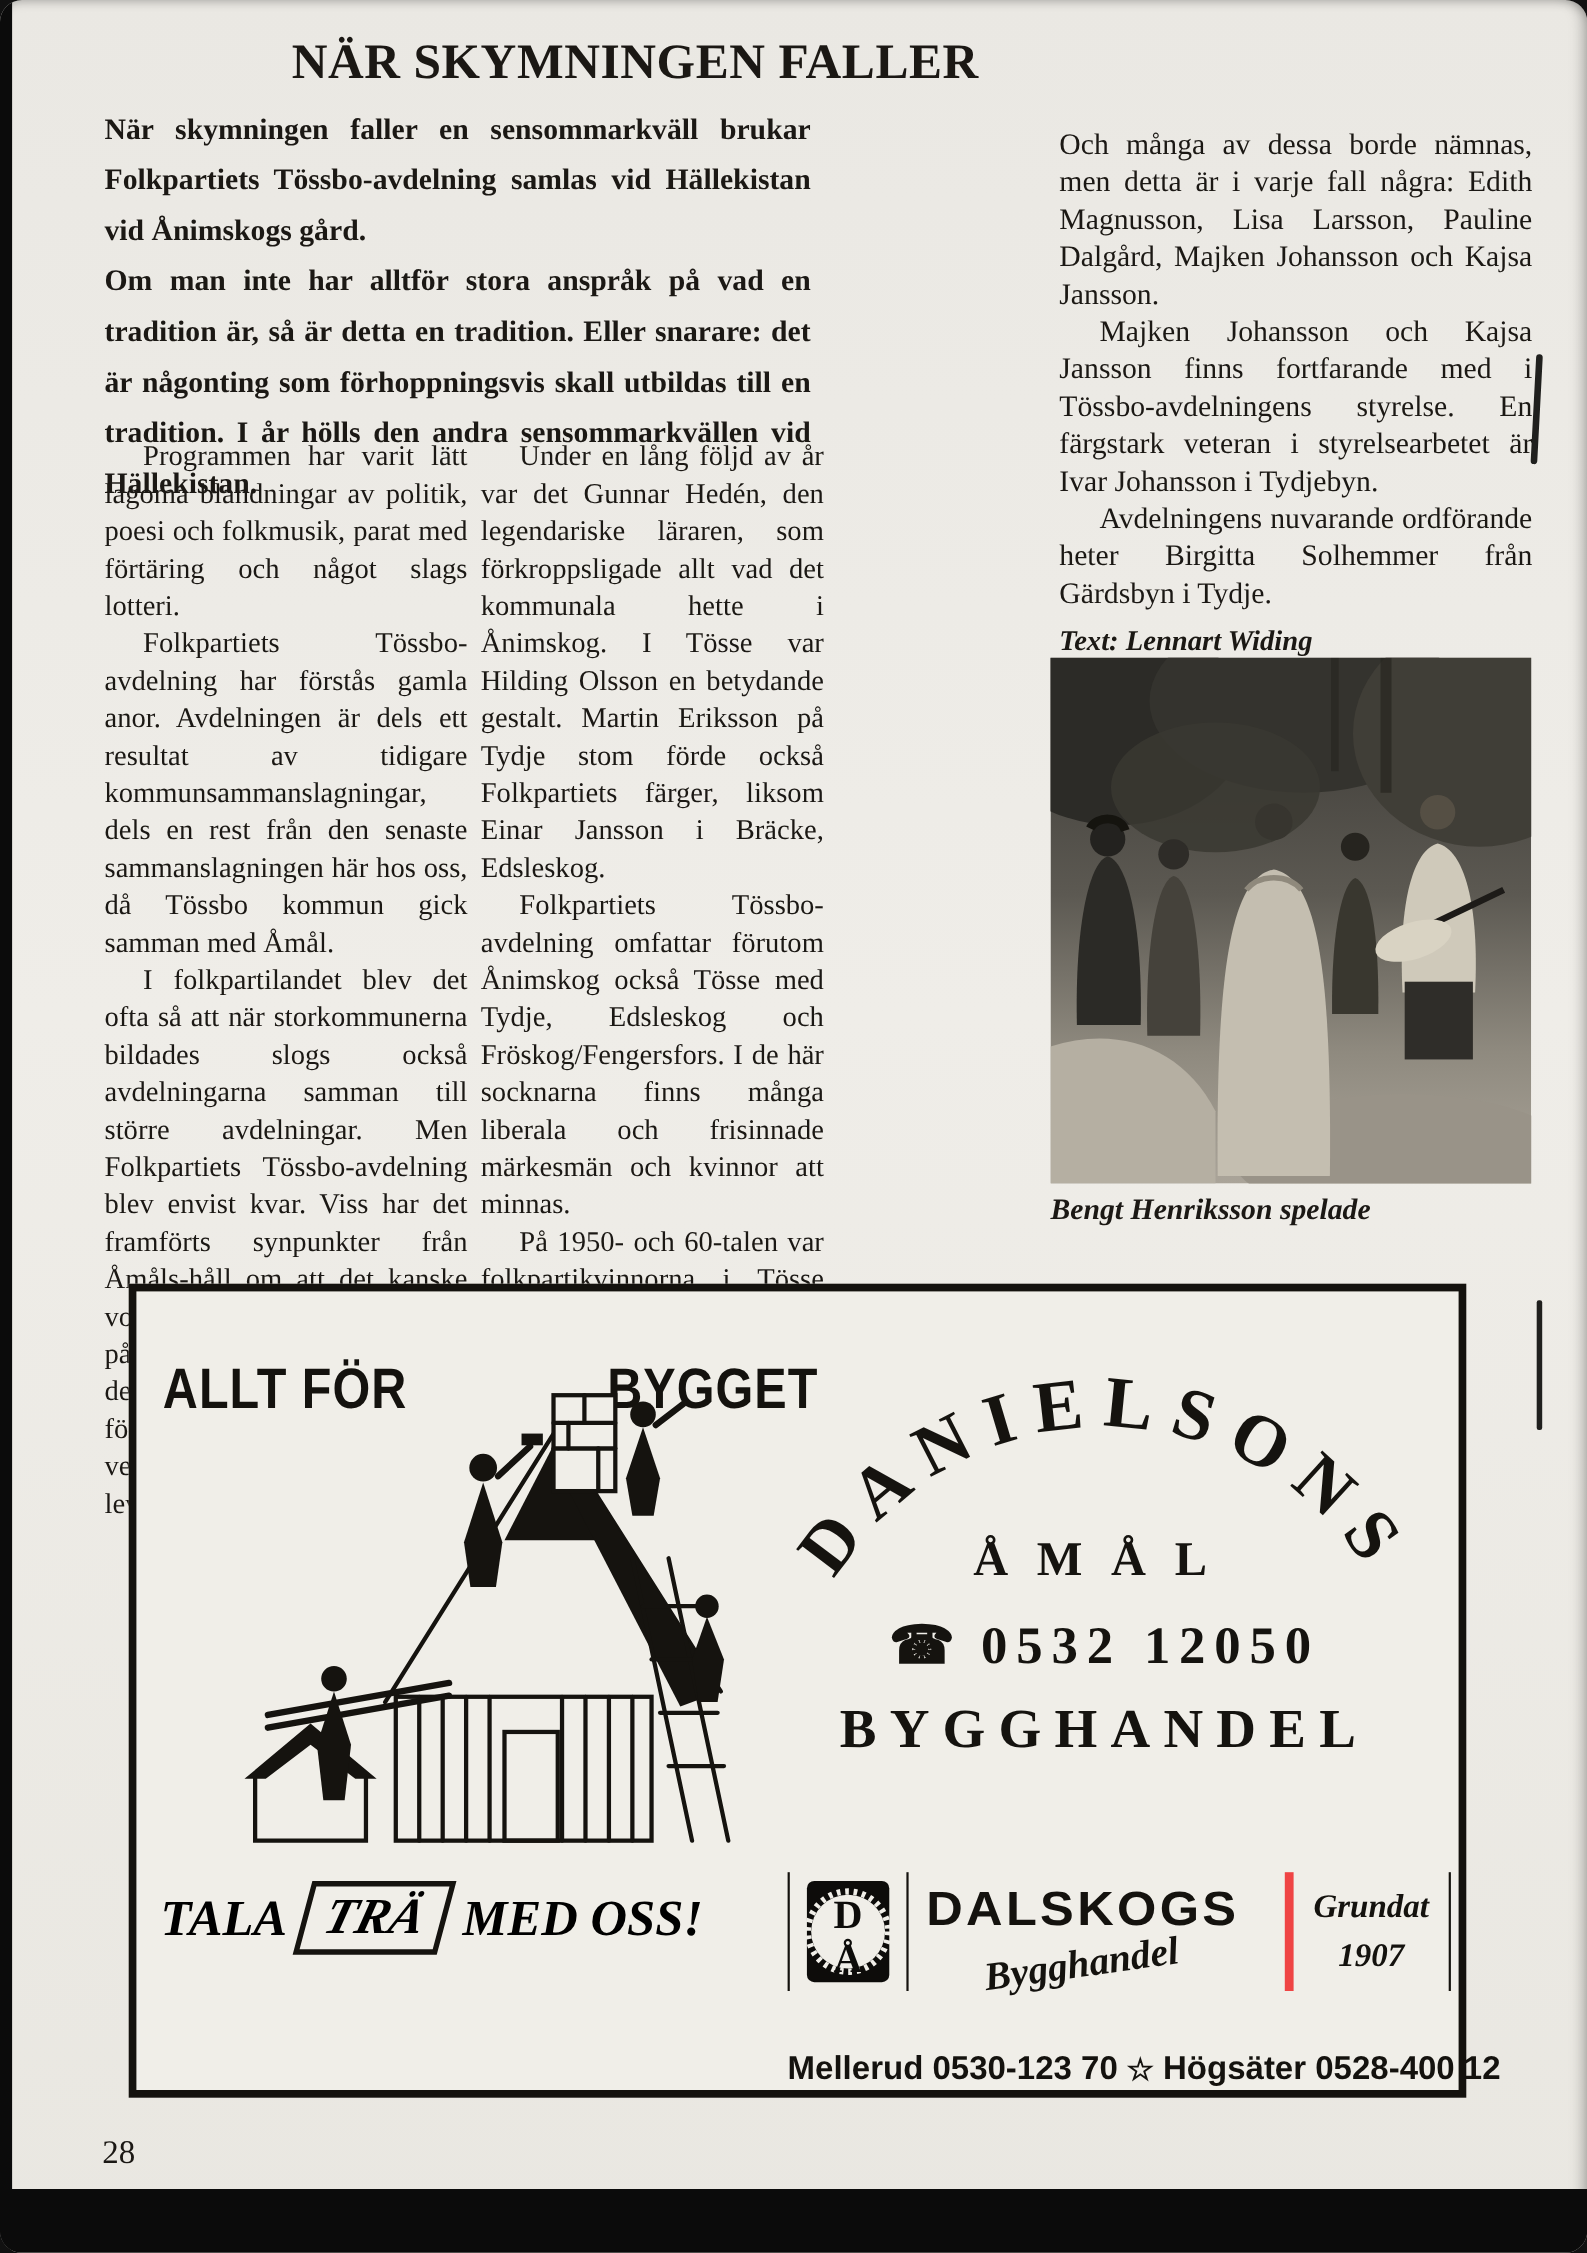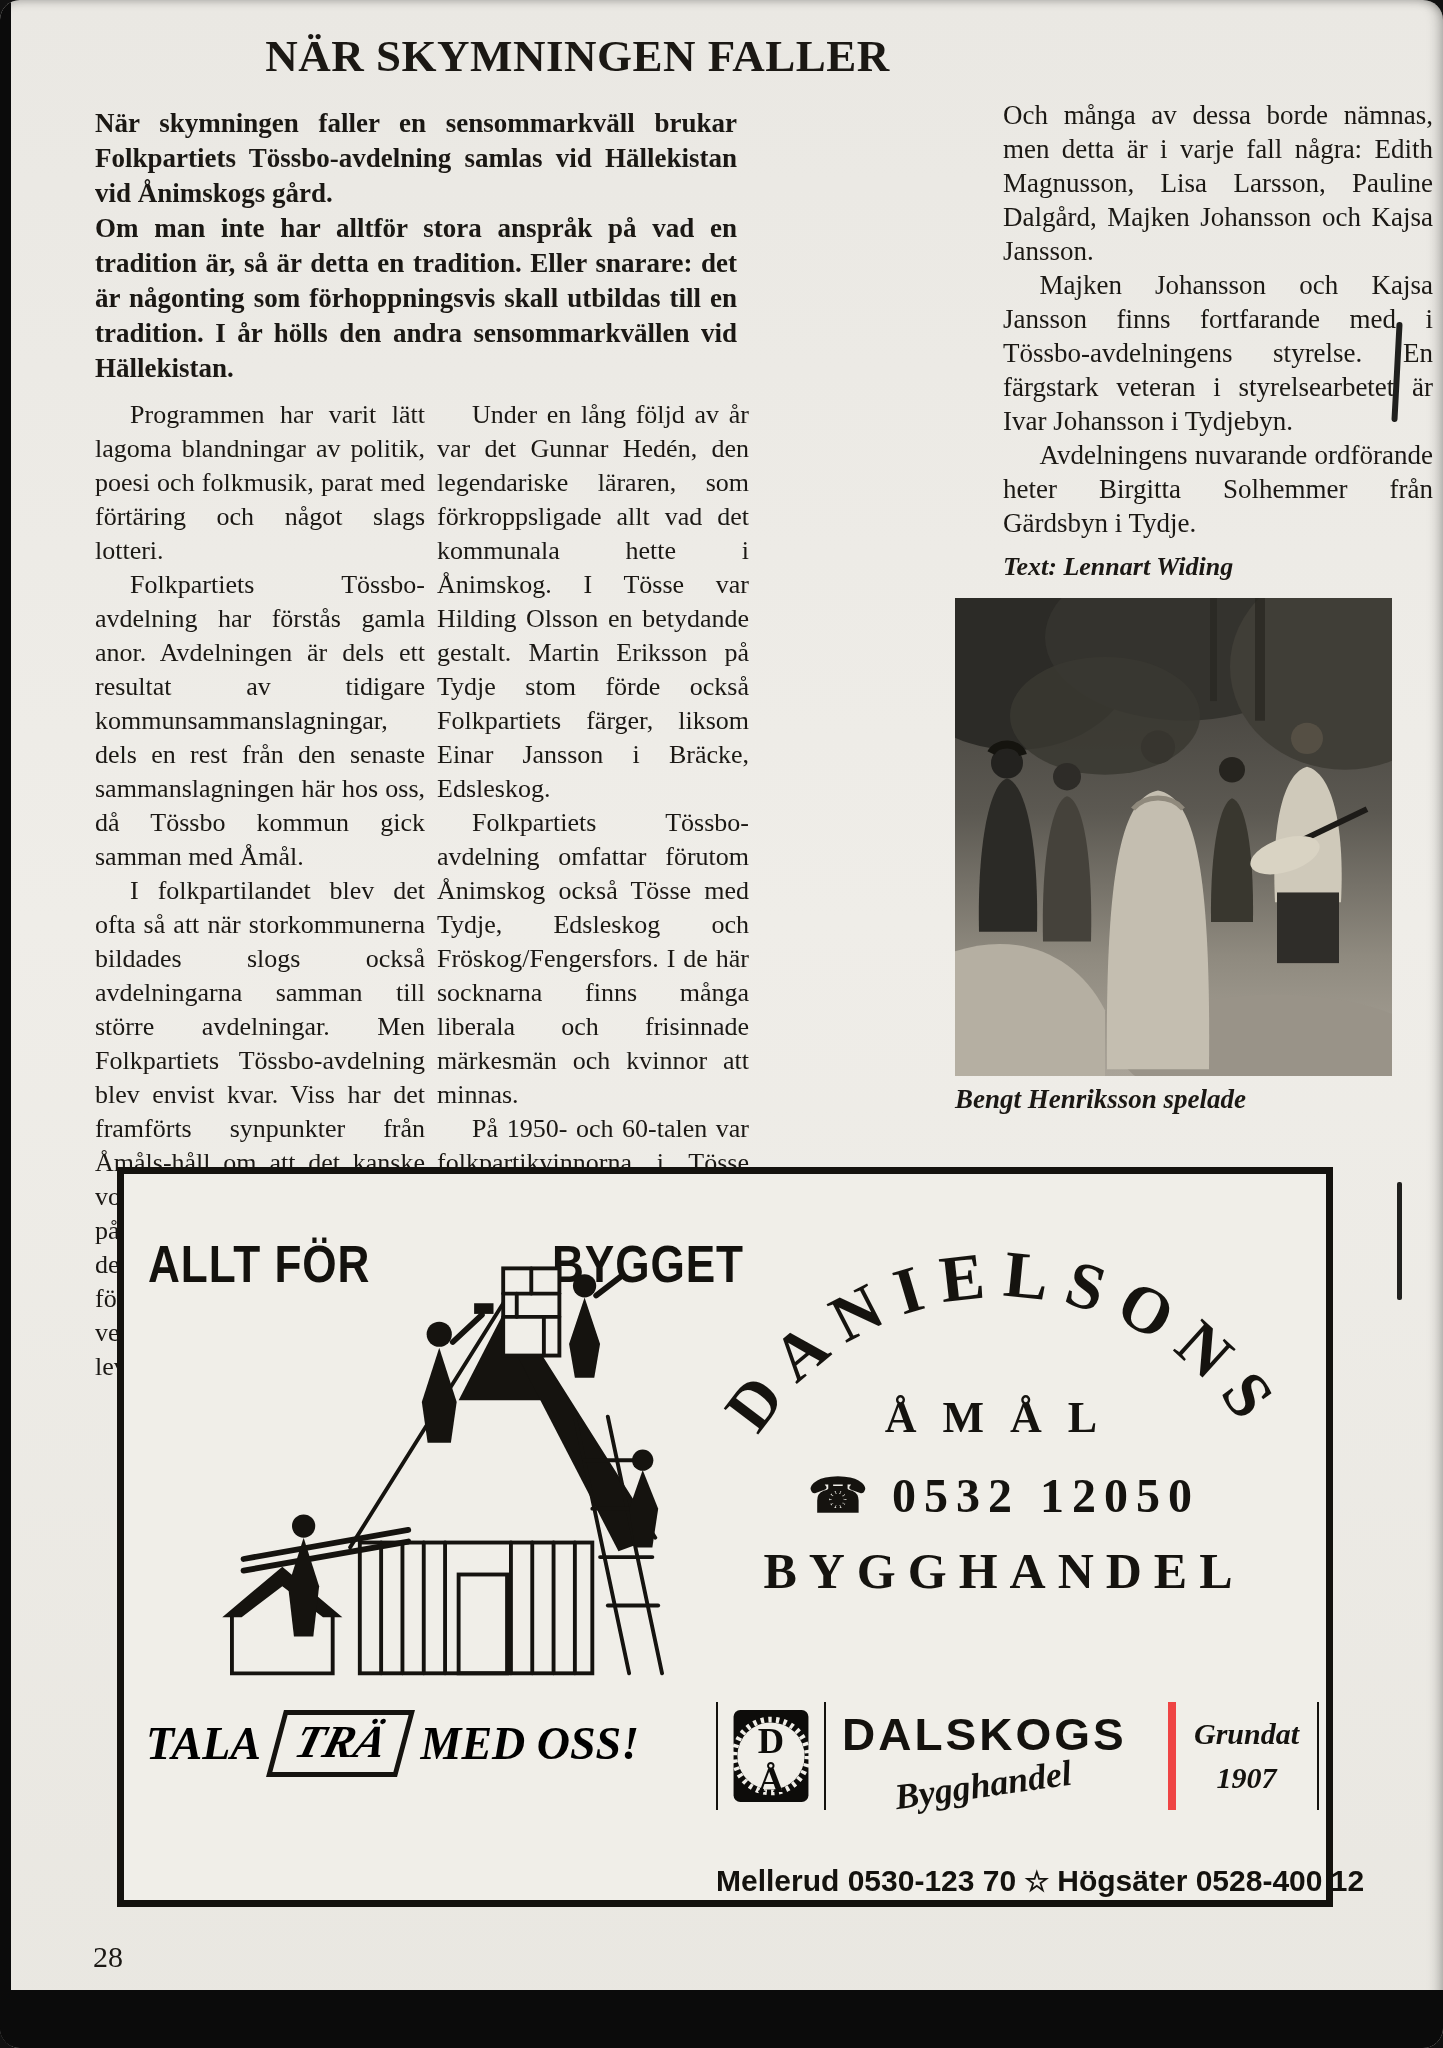--- a/index.html
+++ b/index.html
@@ -7,29 +7,29 @@
         background:linear-gradient(180deg,#eae8e3 0%,#efede8 45%,#e9e7e1 100%);
         color:#1b1814;font-family:"Liberation Serif",serif;
         box-shadow:inset -10px 0 14px -8px rgba(0,0,0,.35), inset 0 8px 10px -7px rgba(0,0,0,.25);border-radius:20px;}
   .edge-left{position:absolute;left:0;top:0;width:11px;height:2048px;background:#0b0b0b;}
   .edge-bottom{position:absolute;left:0;top:1990px;width:1443px;height:58px;background:#0b0b0b;}
   .artifact{position:absolute;background:#20201e;}
   .a1{left:1394px;top:322px;width:6px;height:100px;border-radius:3px;transform:rotate(3deg);}
   .a2{left:1397px;top:1182px;width:5px;height:118px;border-radius:2px;}
   .title{position:absolute;left:95px;top:30px;width:965px;margin:0;text-align:center;
          font-size:45px;font-weight:bold;letter-spacing:.5px;}
-  .lead{position:absolute;left:95px;top:106px;width:642px;font-size:27px;line-height:35px;
+  .lead{position:absolute;left:95px;top:94px;width:642px;font-size:27px;line-height:46px;
         font-weight:bold;text-align:justify;hyphens:auto;}
   .lead p{margin:0;}
   .col{position:absolute;font-size:26px;line-height:34px;text-align:justify;hyphens:auto;}
   .col p{margin:0;}
   .col p.indent{text-indent:1.35em;font-family:Liberation Serif, serif;}
   .col-left{left:95px;top:398px;width:330px;}
   .col-mid{left:437px;top:398px;width:312px;}
-  .col-right{left:963px;top:98px;width:430px;font-size:27px;line-height:34px;margin-left:40px;}
+  .col-right{left:963px;top:114px;width:430px;font-size:27px;line-height:34px;}
   .byline{margin-top:10px !important;font-style:italic;font-weight:bold;font-size:26px;text-align:left;}
   .photo{position:absolute;left:955px;top:598px;width:437px;height:478px;}
   .caption{position:absolute;left:955px;top:1084px;width:437px;font-style:italic;font-weight:bold;font-size:27px;}
   .ad{position:absolute;left:117px;top:1167px;width:1202px;height:726px;border:7px solid #14120e;
       background:#f0eee8;}
   .ad-alltfor,.ad-bygget{position:absolute;font-family:"Liberation Sans",sans-serif;font-weight:bold;
       font-size:48px;letter-spacing:1px;transform:scale(.92,1.08);transform-origin:left top;color:#14120e;}
   .ad-alltfor{left:24px;top:60px;}
   .ad-bygget{left:428px;top:60px;}
   .ad-illustration{position:absolute;left:88px;top:44px;width:470px;height:465px;}

